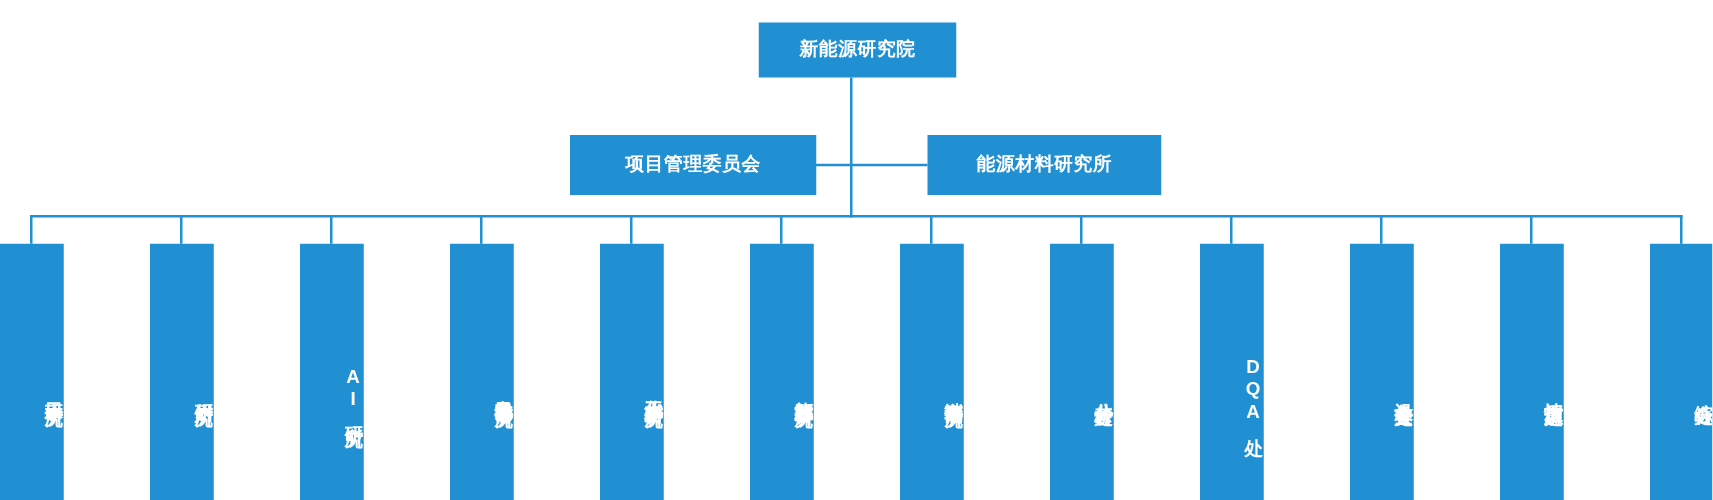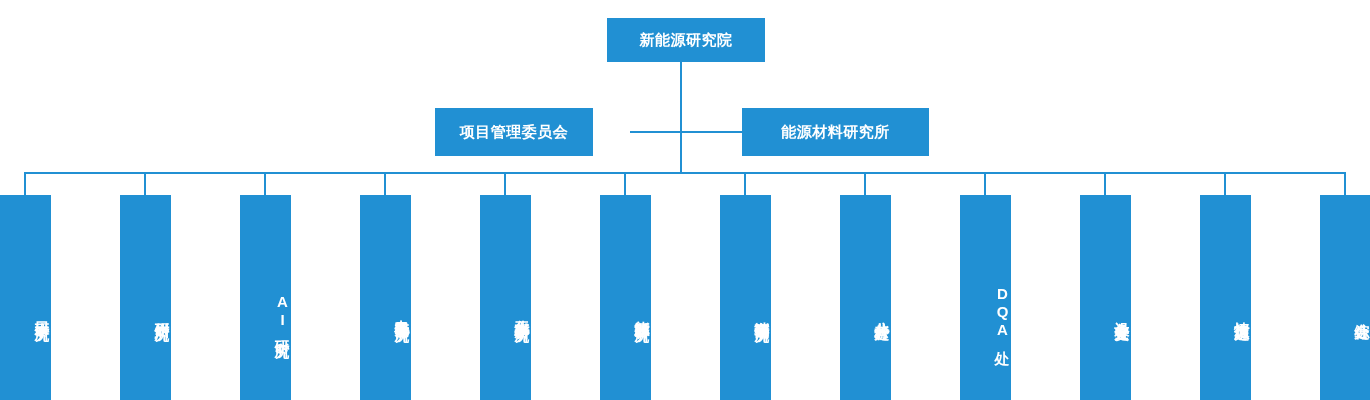--- a/index.html
+++ b/index.html
@@ -44,21 +44,21 @@
     letter-spacing: 0.5px;
   }
 
   
   .node-l2 {
     top: 93px;
     height: 48px;
     font-size: 15px;
     letter-spacing: 0.5px;
   }
-  .node-l2.left  { left: 435px; width: 158px; }
+  .node-l2.left  { left: 456px; width: 197px; }
   .node-l2.right { left: 742px; width: 187px; }
 
   
   .node-l3 {
     top: 180px;
     height: 220px;
     width: 51px;
     font-size: 15px;
     letter-spacing: 1px;
     writing-mode: vertical-rl;

